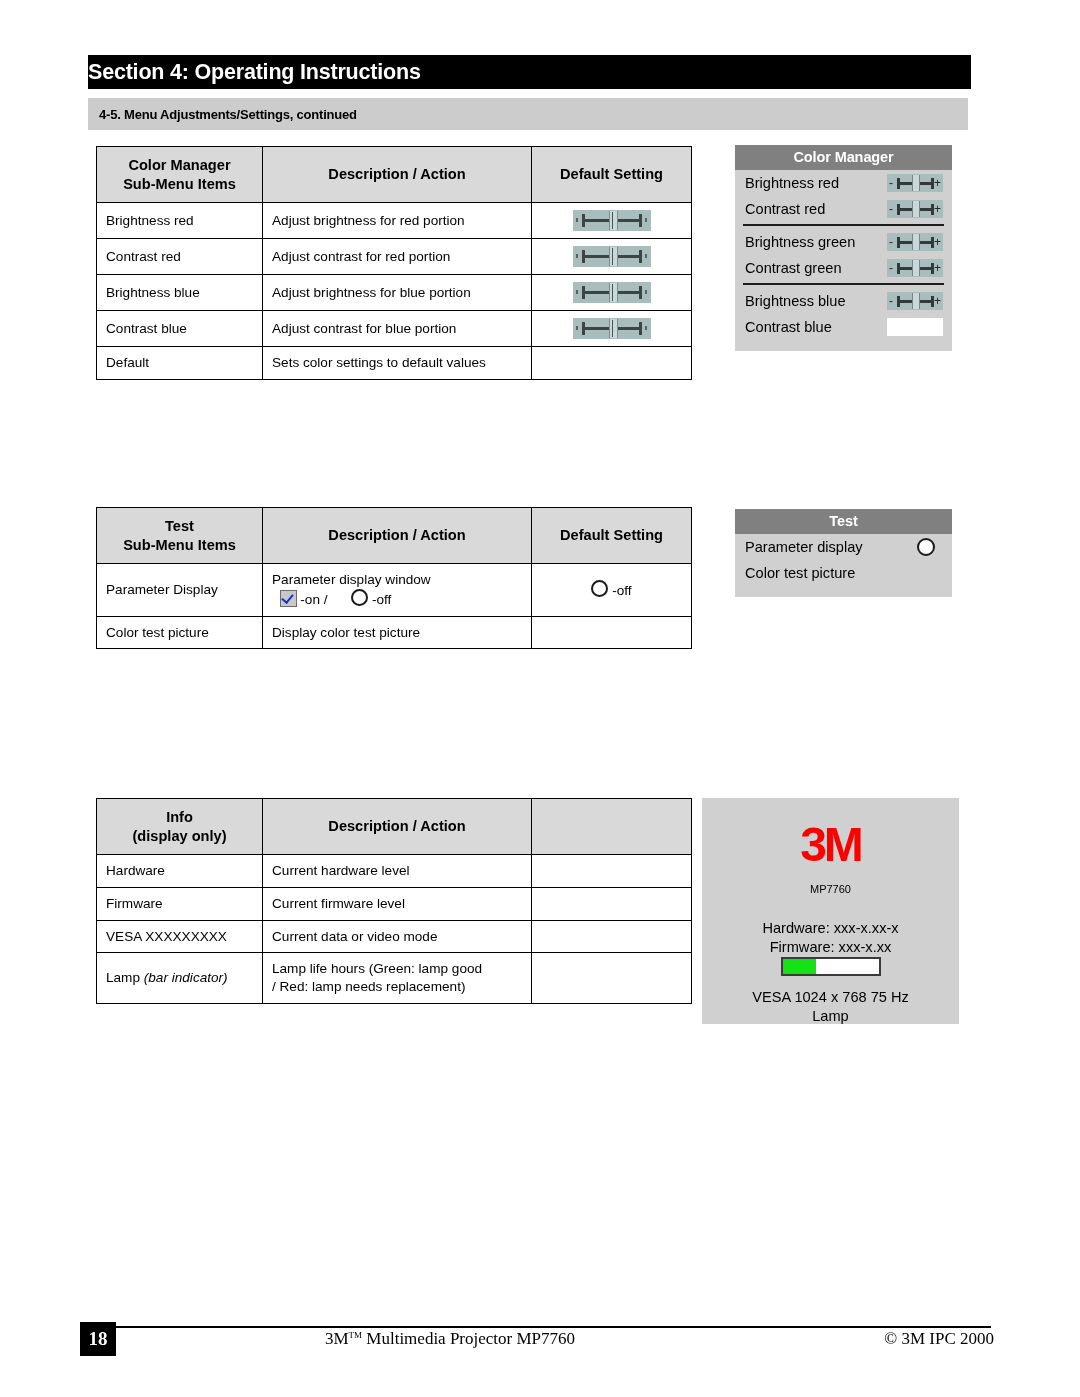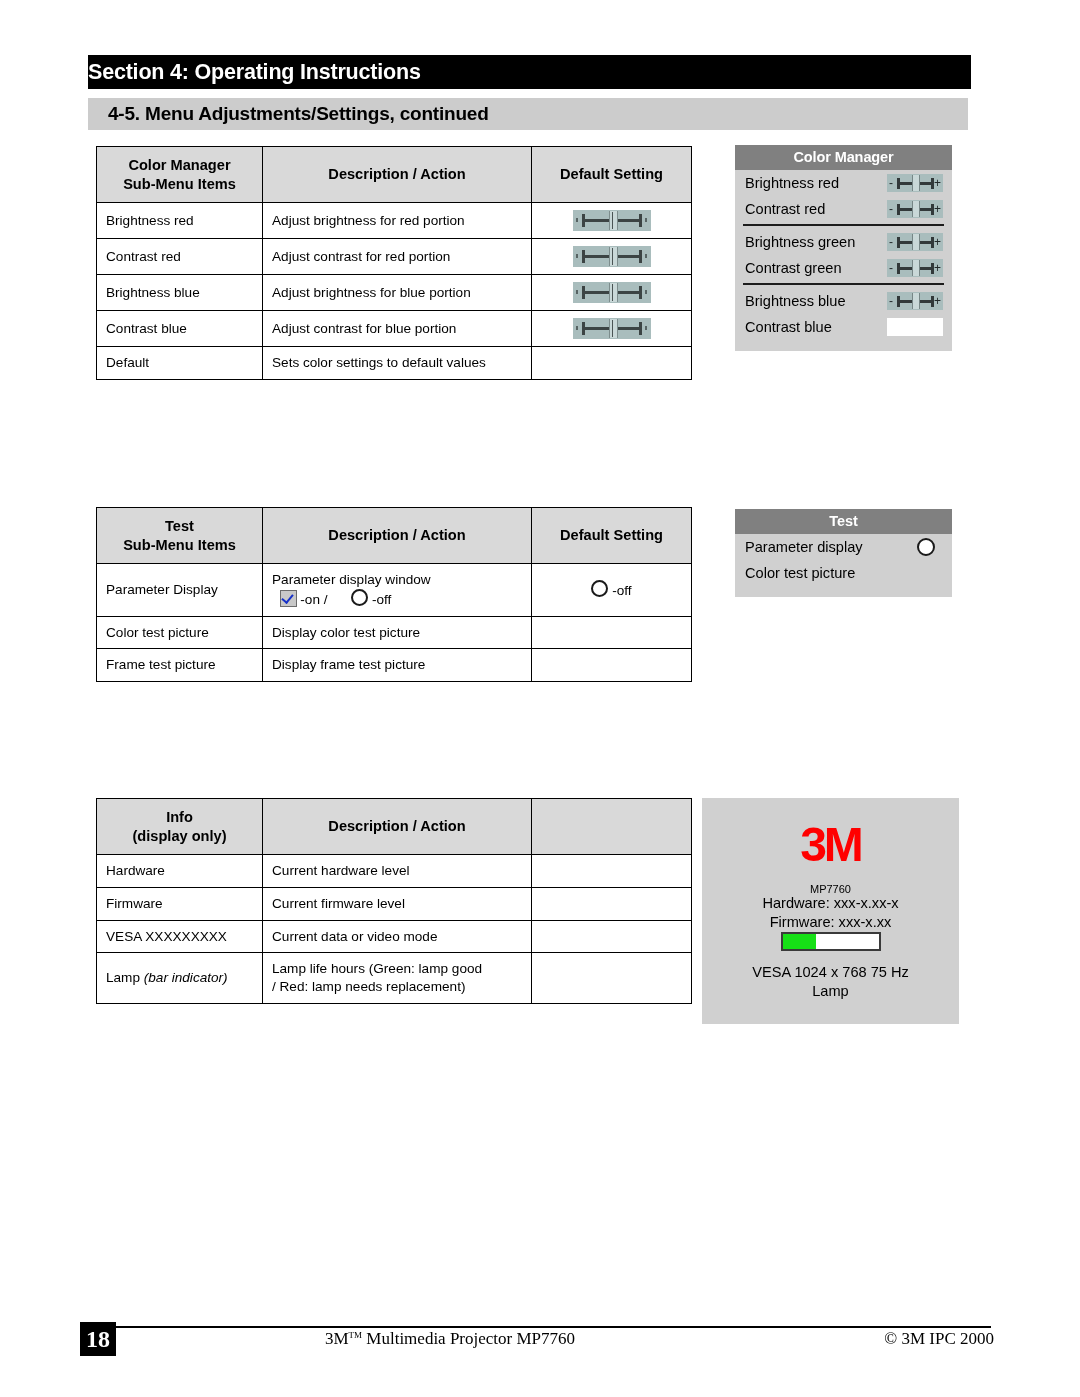--- a/index.html
+++ b/index.html
@@ -37,24 +37,24 @@
     position: absolute;
     left: 88px;
     top: 98px;
     width: 880px;
     height: 32px;
     background: #cccccc;
     display: flex;
     align-items: center;
   }
   .subsection-bar .subsection-title {
-    font-size: 19px;
+    font-size: 13px;
     font-weight: bold;
     letter-spacing: -0.2px;
-    padding-left: 20px;
+    padding-left: 11px;
   }
 
   
   .doc-table {
     position: absolute;
     border-collapse: collapse;
     table-layout: fixed;
     font-size: 13.6px;
   }
   .doc-table td, .doc-table th {
@@ -277,21 +277,21 @@
   }
   #info-panel .logo {
     color: #ff0000;
     font-weight: bold;
     font-size: 48px;
     line-height: 1;
     letter-spacing: -3px;
     padding-top: 23px;
   }
   #info-panel .model { margin-top: 14px; font-size: 11px; }
-  #info-panel .hw { }
+  #info-panel .hw { margin-top: 25px; }
   #info-panel .fw { margin-top: 3px; }
   #info-panel .lampbar {
     width: 96px;
     height: 15px;
     margin: 2px auto 0;
     background: #ffffff;
     border: 2px solid #3a3a3a;
     position: relative;
   }
   #info-panel .lampbar .fill {
@@ -314,21 +314,21 @@
   }
   .page-box {
     position: absolute;
     left: 80px;
     top: 1322px;
     width: 36px;
     height: 34px;
     background: #000000;
     color: #ffffff;
     font-family: "Liberation Serif", serif;
-    font-size: 24px;
+    font-size: 19px;
     font-weight: bold;
     display: flex;
     align-items: center;
     justify-content: center;
   }
   .footer-center {
     position: absolute;
     left: 0;
     top: 1329px;
     width: 900px;
@@ -458,25 +458,20 @@
       <td class="cell-center">
         <span class="radio-off"></span>
         <span>-off</span>
       </td>
     </tr>
     <tr>
       <td>Color test picture</td>
       <td>Display color test picture</td>
       <td class="cell-center">&nbsp;</td>
     </tr>
-    <tr>
-      <td>Frame test picture</td>
-      <td>Display frame test picture</td>
-      <td class="cell-center">&nbsp;</td>
-    </tr>
   </tbody>
 </table>
 
 <table class="doc-table" id="table-info">
   <colgroup>
       <col class="col-a">
       <col class="col-b">
       <col class="col-c">
     </colgroup>
   <thead>

